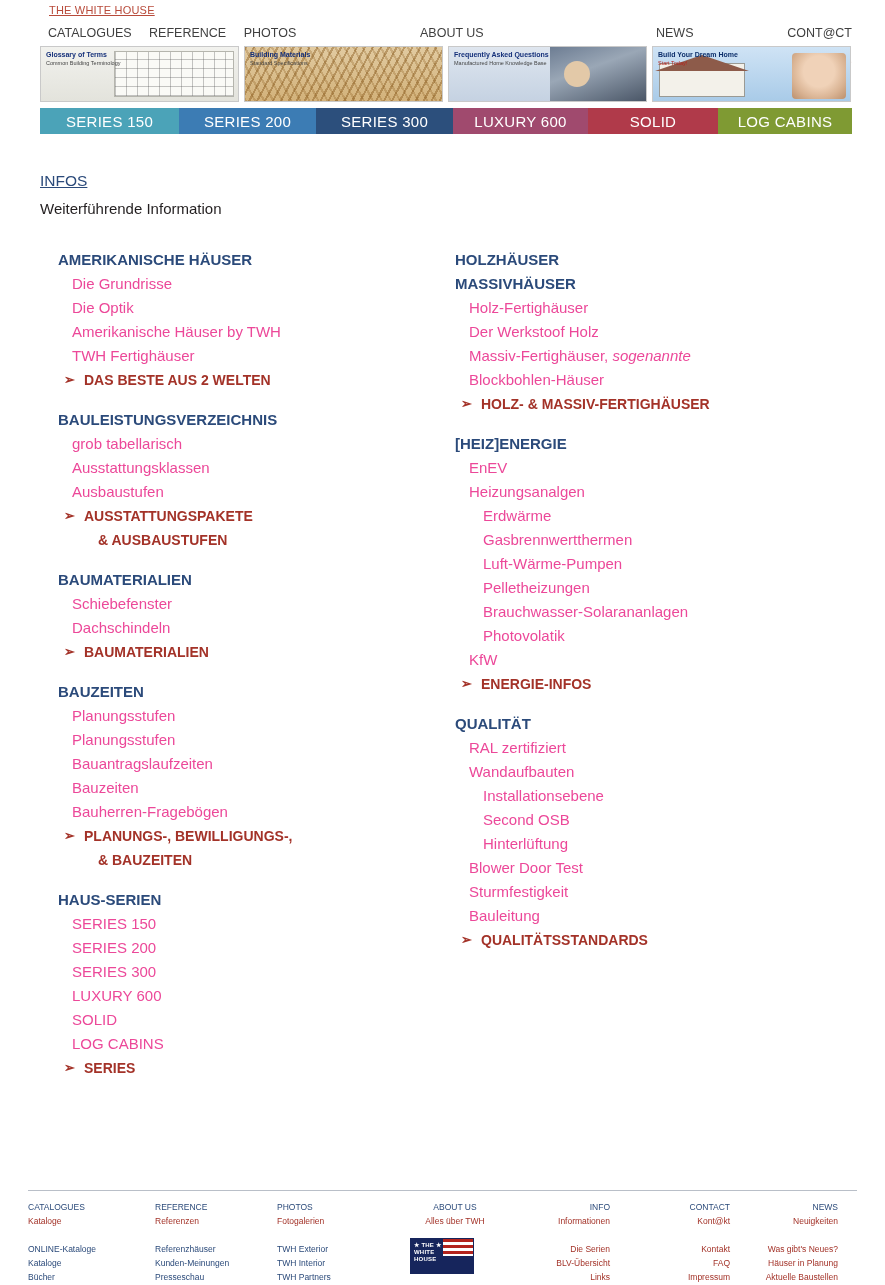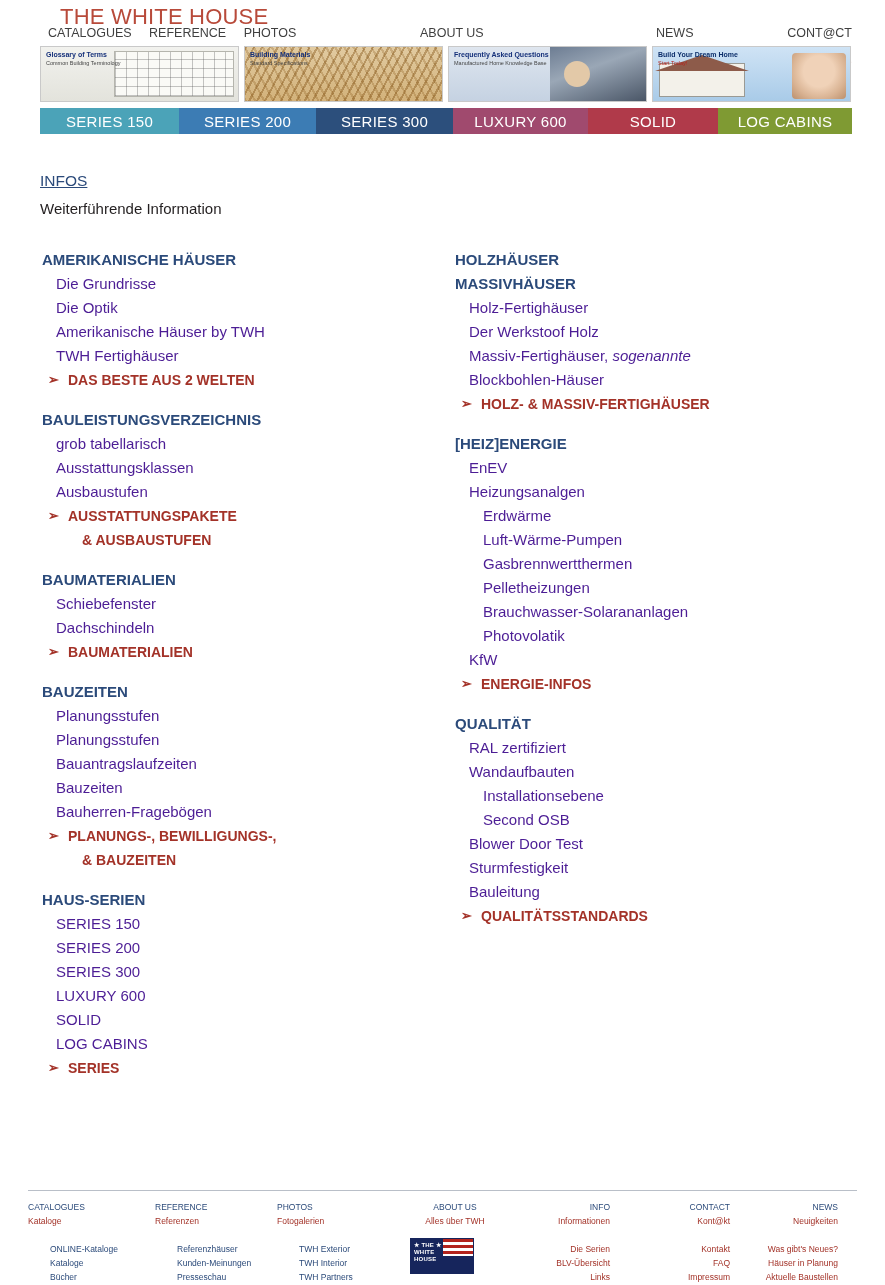--- a/index.html
+++ b/index.html
@@ -20,22 +20,22 @@
   .header {
     position: absolute;
     left: 40px; top: 4px;
     width: 812px;
   }
   .hdr-row1 {
     position: relative;
     height: 22px;
   }
   .brand-left {
-    position: absolute; left: 20px; top: 0;
-    font-size: 22px; color: #b84a3a; letter-spacing: .2px;
+    position: absolute; left: 9px; top: 0;
+    font-size: 11px; color: #b84a3a; letter-spacing: .2px; text-decoration: underline;
   }
   .brand-right {
     position: absolute; right: 0; top: 0;
     font-size: 16.5px; color: #b84a3a; letter-spacing: .2px; margin-top: 44px;
   }
   .hdr-row2 {
     position: relative;
     height: 20px;
     font-size: 12.5px;
     color: #3f3f3f;
@@ -145,35 +145,35 @@
   }
   .infos-sub {
     position: absolute; left: 40px; top: 200px;
     font-size: 15px; color: #231f20;
   }
 
   .col {
     position: absolute;
     top: 248px;
   }
-  .col-left  { left: 42px; width: 400px; }
+  .col-left  { left: 58px; width: 400px; }
   .col-right { left: 455px; width: 400px; }
 
   .grp { margin-bottom: 16px; }
 
   .g-head {
     font-size: 15px;
     font-weight: bold;
     color: #2b4a7a;
     line-height: 24px;
     white-space: nowrap;
   }
   .g-item {
     font-size: 15px;
-    color: #4c1d95;
+    color: #ec4899;
     line-height: 24px;
     padding-left: 14px;
     white-space: nowrap;
   }
   .g-item.ind2 { padding-left: 28px; }
   .g-item .ital { font-style: italic; margin-top: 12px; }
   .g-cta {
     font-size: 14px;
     font-weight: bold;
     color: #a33228;
@@ -212,21 +212,20 @@
   }
   .fcol .fhead.ul { }
   .fcol .fsub {
     color: #a33228;
     white-space: nowrap;
   }
   .fcol .fgap { height: 14px; }
   .fcol .flink {
     color: #2b4a7a;
     white-space: nowrap;
-    margin-left: 22px;
   }
   .fcol .flink.red { color: #a33228; }
   .fcol.r { text-align: right; }
   .fcol.c { text-align: center; }
 
   .flag {
     position: absolute;
     left: 410px; top: 48px;
     width: 64px; height: 36px;
     background: #16255c;
@@ -365,34 +364,35 @@
         <div class="g-item">Der Werkstoof Holz</div>
         <div class="g-item"><span>Massiv-Fertighäuser, </span><span class="ital">sogenannte</span></div>
         <div class="g-item">Blockbohlen-Häuser</div>
         <div class="g-cta"><span class="arrow">➢</span><span>HOLZ- &amp; MASSIV-FERTIGHÄUSER</span></div>
       </div>
       <div class="grp">
         <div class="g-head">[HEIZ]ENERGIE</div>
         <div class="g-item">EnEV</div>
         <div class="g-item">Heizungsanalgen</div>
         <div class="g-item ind2">Erdwärme</div>
+        <div class="g-item ind2">Gasbrennwertthermen</div>
         <div class="g-item ind2">Luft-Wärme-Pumpen</div>
-        <div class="g-item ind2">Gasbrennwertthermen</div>
         <div class="g-item ind2">Pelletheizungen</div>
         <div class="g-item ind2">Brauchwasser-Solarananlagen</div>
         <div class="g-item ind2">Photovolatik</div>
         <div class="g-item">KfW</div>
         <div class="g-cta"><span class="arrow">➢</span><span>ENERGIE-INFOS</span></div>
       </div>
       <div class="grp">
         <div class="g-head">QUALITÄT</div>
         <div class="g-item">RAL zertifiziert</div>
         <div class="g-item">Wandaufbauten</div>
         <div class="g-item ind2">Installationsebene</div>
         <div class="g-item ind2">Second OSB</div>
+        <div class="g-item ind2">Hinterlüftung</div>
         <div class="g-item">Blower Door Test</div>
         <div class="g-item">Sturmfestigkeit</div>
         <div class="g-item">Bauleitung</div>
         <div class="g-cta"><span class="arrow">➢</span><span>QUALITÄTSSTANDARDS</span></div>
       </div>
     </div>
 
   <div class="footer">
     <div class="hr"></div>
     <div id="footer-cols">

